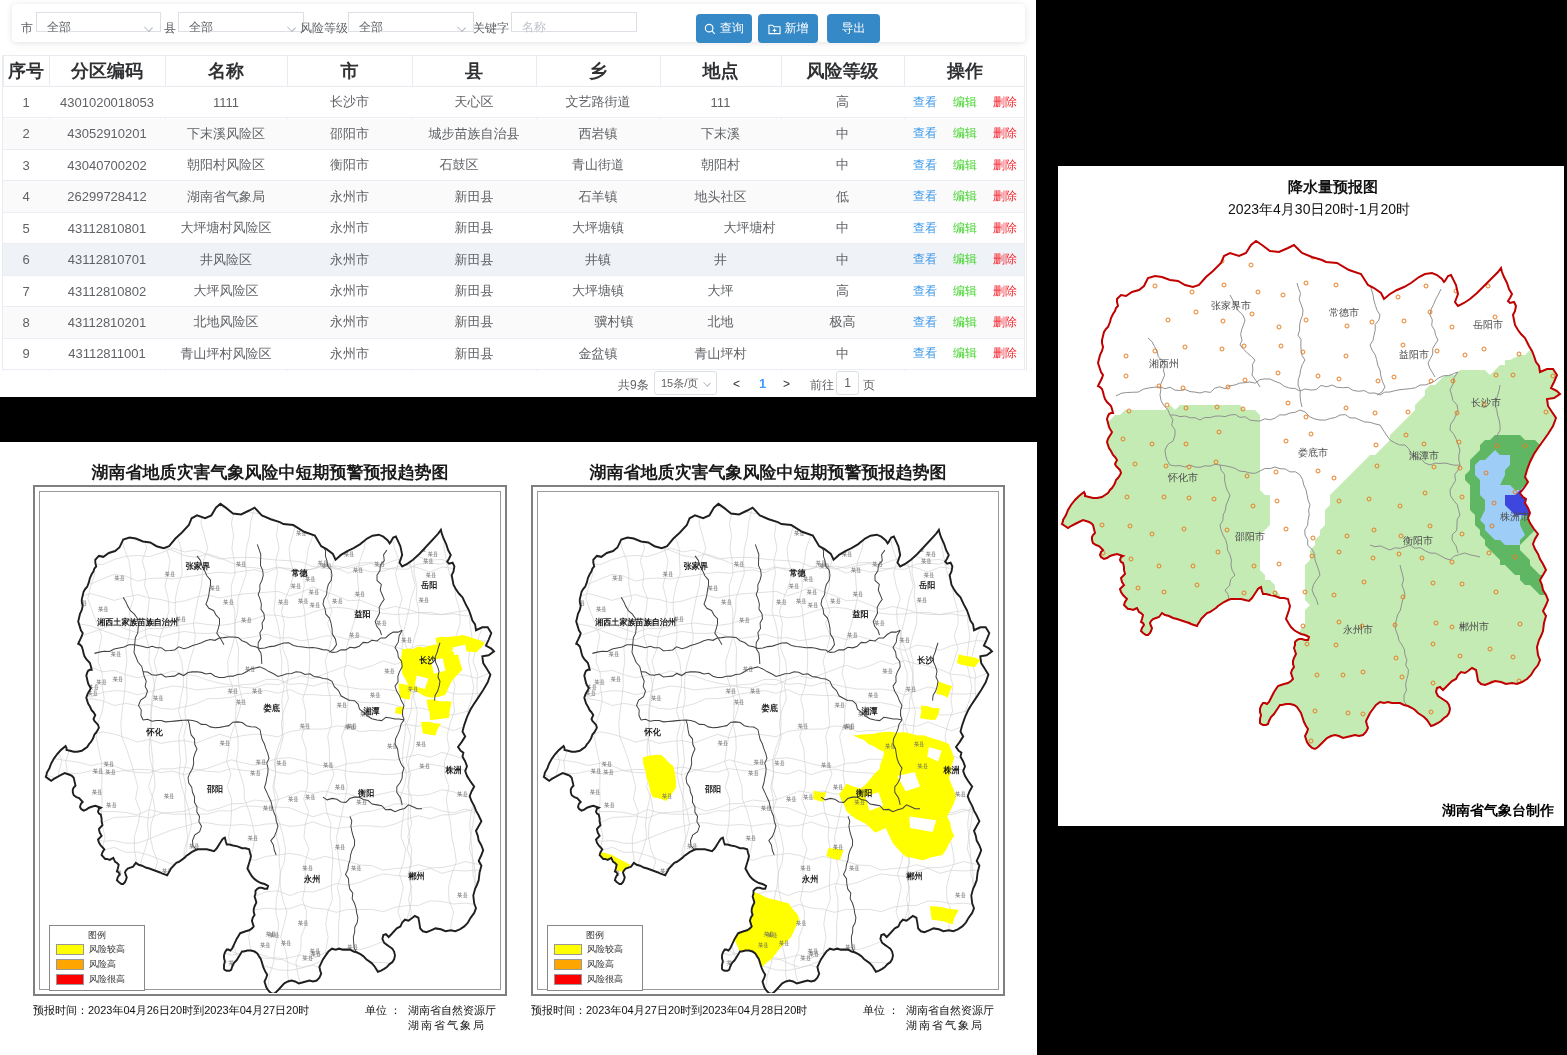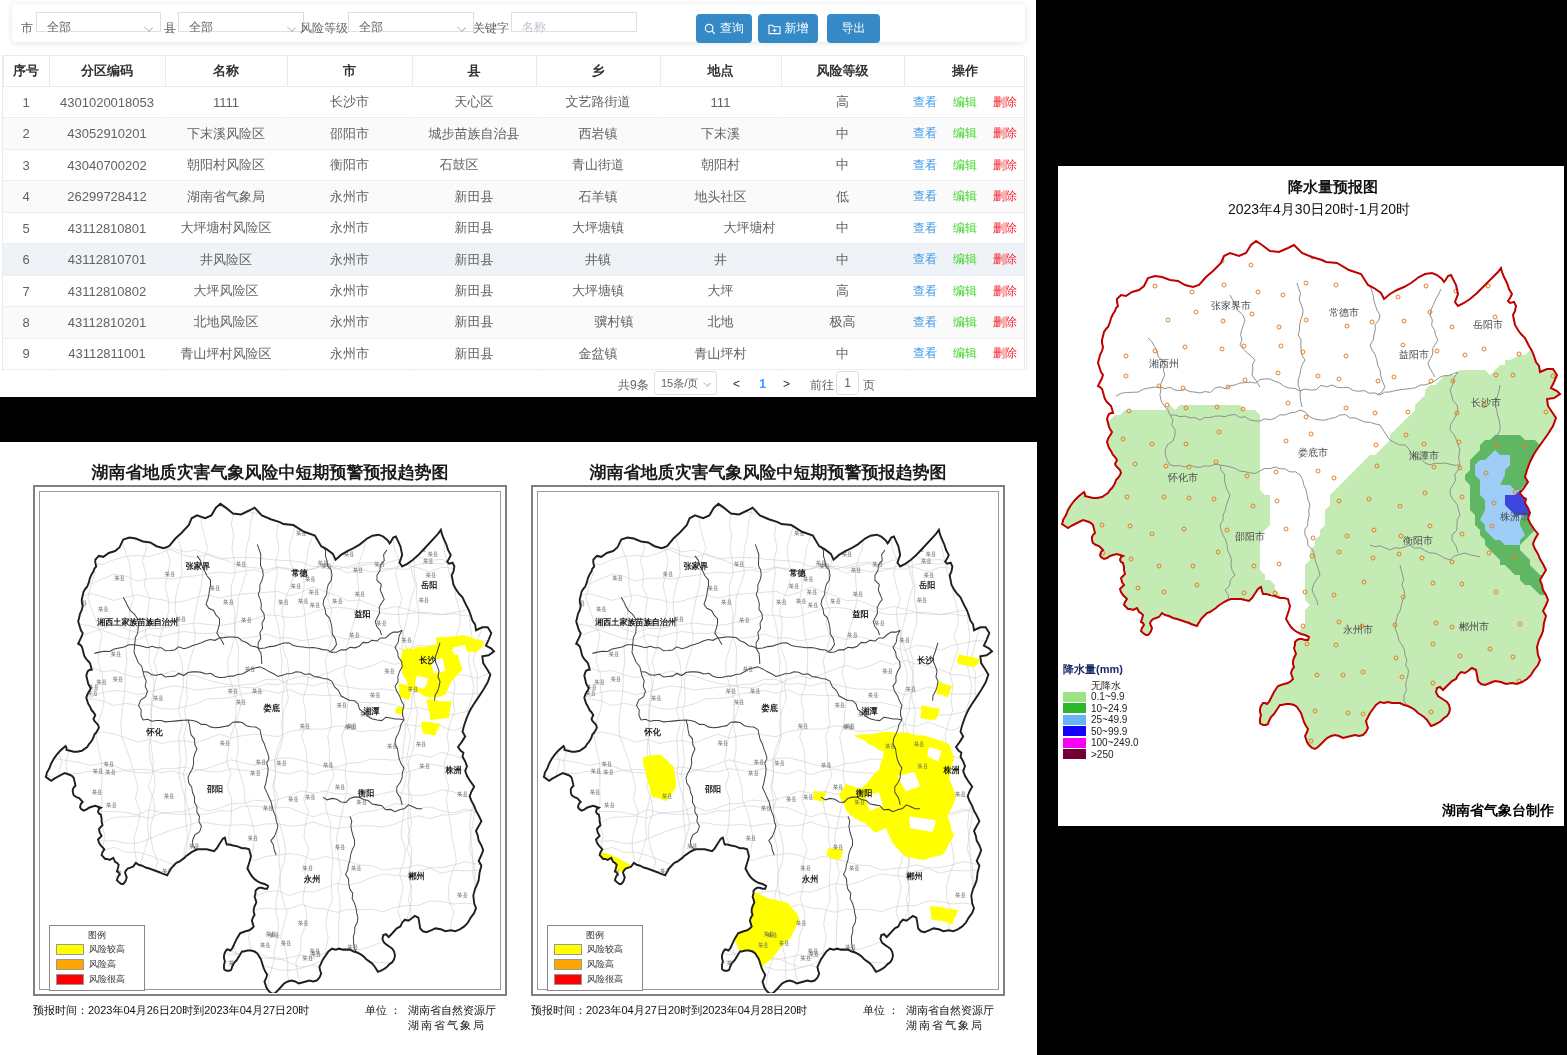--- a/index.html
+++ b/index.html
@@ -5,21 +5,21 @@
 .abs {position:absolute}
 #zone1 {left:0;top:0;width:1036px;height:397px;background:#fff}
 #card {left:12px;top:4px;width:1013px;height:38px;background:#fff;border-radius:4px;box-shadow:0 1px 6px rgba(0,0,0,.12)}
 .flabel {font-size:12px;color:#606266;position:absolute;top:16px}
 .fsel {position:absolute;top:8px;height:20px;border:1px solid #dcdfe6;border-radius:0;background:#fff;font-size:12px;color:#606266;line-height:28px;padding-left:10px}
 .chev {position:absolute;right:8px;top:11px;width:7px;height:7px;border-right:1.4px solid #b0b4bb;border-bottom:1.4px solid #b0b4bb;transform:rotate(45deg) scale(1,.8)}
 .ph {color:#bfc4cc}
 .btn {position:absolute;top:10px;height:29px;background:#3589c6;color:#fff;font-size:12px;border-radius:4px;display:flex;align-items:center;justify-content:center;gap:4px}
 #table {left:2px;top:55px;width:1023px;height:315px;border:1px solid #e8ebf0;border-bottom:none}
 .thead {position:absolute;left:0;top:0;width:100%;height:31px;border-bottom:1px solid #e8ebf0;font-weight:bold;color:#303133}
-.thead .tc {font-size:13px}
+.thead .tc {font-size:18px}
 .trow {position:absolute;left:0;width:100%;height:31.46px;border-bottom:1px solid #ebeef5;color:#606266}
 .tc {position:absolute;top:0;height:100%;display:flex;align-items:center;justify-content:center;font-size:13px;overflow:hidden;white-space:nowrap}
 .vline {position:absolute;top:0;height:315px;width:1px;background:#e8ebf0}
 .lk {font-size:12px;margin:0 8px}
 .lv {color:#3a97e8} .le {color:#42d42a} .ld {color:#f5222d}
 #pager {left:0;top:369px;width:1036px;height:44px;position:absolute;font-size:12px;color:#606266}
 #panelC {left:0;top:442px;width:1037px;height:613px;background:#fff}
 .mtitle {position:absolute;top:19px;width:474px;text-align:center;font-weight:bold;font-size:17px;color:#1a1a1a}
 .mapbox {position:absolute;top:43px;width:474px;height:511px;border:2px solid #7f7f7f;background:#fff}
 .mapinner {position:absolute;left:4px;top:4px;width:462px;height:499px;border:1px solid #9a9a9a}
@@ -975,23 +975,13 @@
         <text x="243" y="221" font-size="10" font-weight="normal" fill="#4a4a4a" text-anchor="middle">娄底市</text>
         <text x="354" y="224" font-size="10" font-weight="normal" fill="#4a4a4a" text-anchor="middle">湘潭市</text>
         <text x="113" y="246" font-size="10" font-weight="normal" fill="#4a4a4a" text-anchor="middle">怀化市</text>
         <text x="180" y="305" font-size="10" font-weight="normal" fill="#4a4a4a" text-anchor="middle">邵阳市</text>
         <text x="348" y="309" font-size="10" font-weight="normal" fill="#4a4a4a" text-anchor="middle">衡阳市</text>
         <text x="445" y="285" font-size="10" font-weight="normal" fill="#4a4a4a" text-anchor="middle">株洲市</text>
         <text x="288" y="398" font-size="10" font-weight="normal" fill="#4a4a4a" text-anchor="middle">永州市</text>
         <text x="404" y="395" font-size="10" font-weight="normal" fill="#4a4a4a" text-anchor="middle">郴州市</text>
 </g>
 </svg>
- <div class="dleg">
-  <div class="dleg-title">降水量(mm)</div>
-  <div style="margin-left:28px;height:12px">无降水</div>
-  <div class="dleg-row"><span class="dsw" style="background:#9be383"></span>0.1~9.9</div>
-  <div class="dleg-row"><span class="dsw" style="background:#2eb62e"></span>10~24.9</div>
-  <div class="dleg-row"><span class="dsw" style="background:#66b3f9"></span>25~49.9</div>
-  <div class="dleg-row"><span class="dsw" style="background:#1400ff"></span>50~99.9</div>
-  <div class="dleg-row"><span class="dsw" style="background:#f700f7"></span>100~249.0</div>
-  <div class="dleg-row"><span class="dsw" style="background:#720034"></span>&gt;250</div>
- </div>
  <div style="position:absolute;right:10px;top:636px;font-size:14px;font-weight:bold;color:#000">湖南省气象台制作</div>
 </div>
 </body></html>

